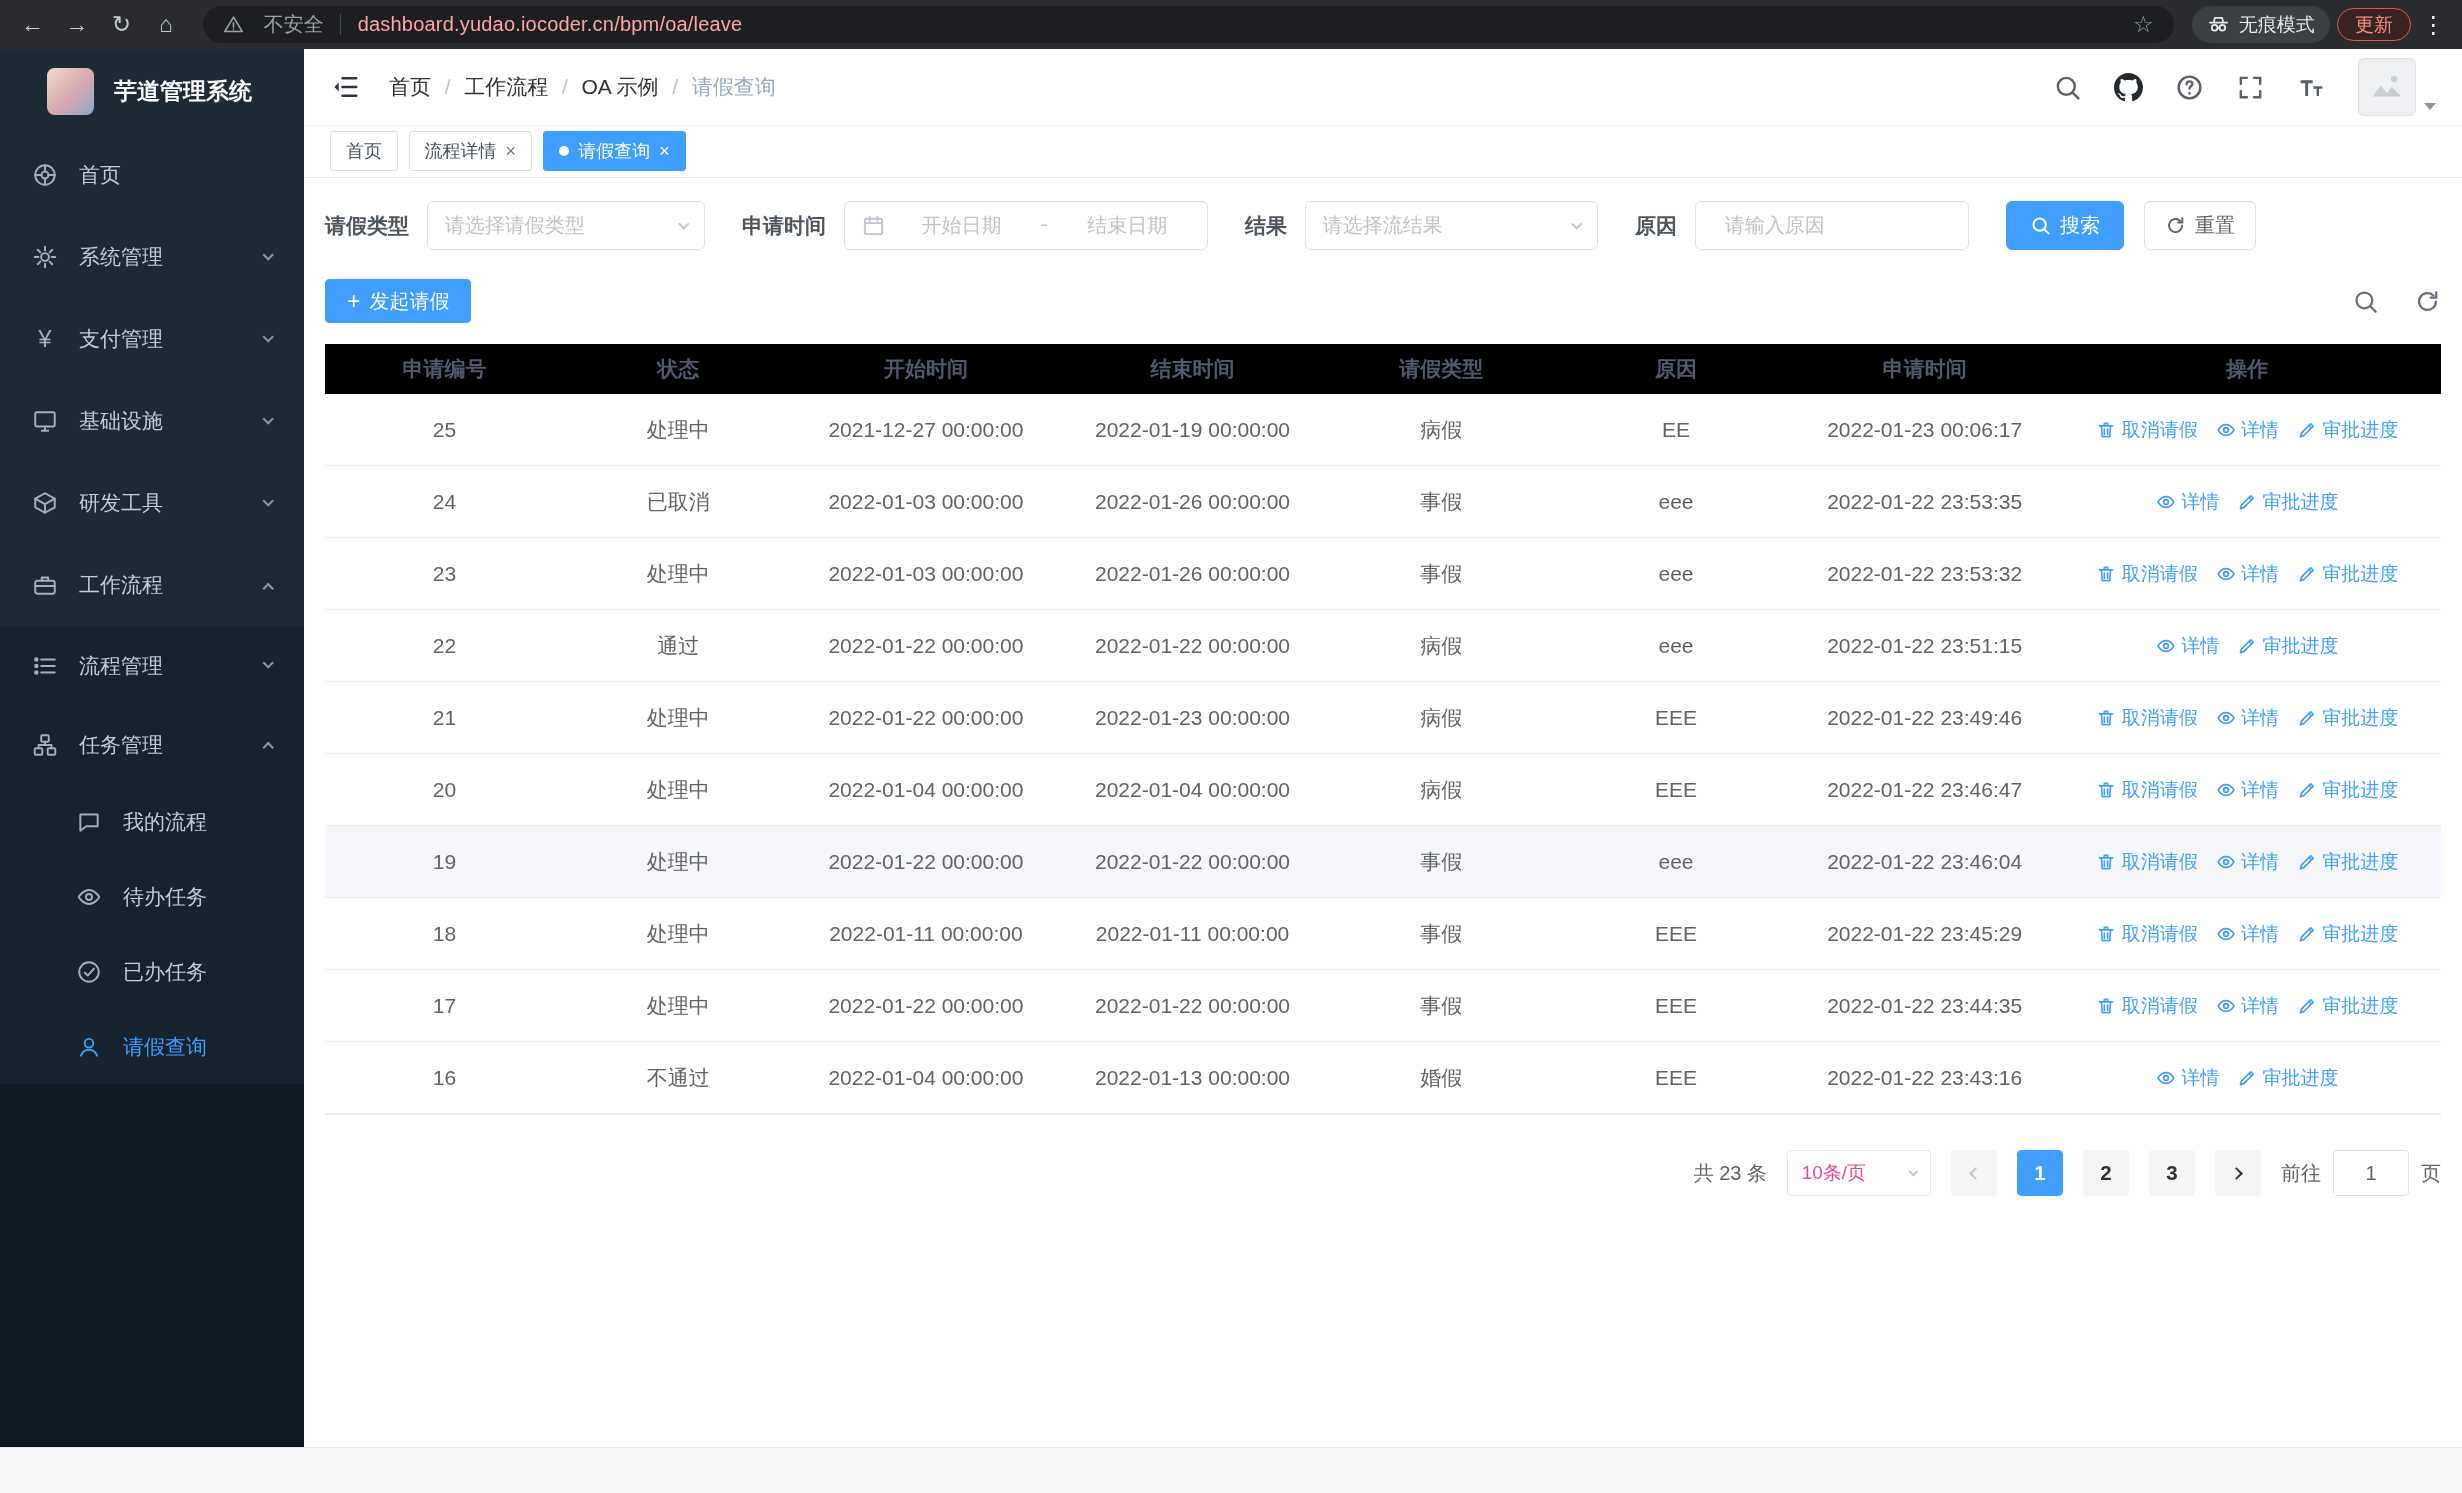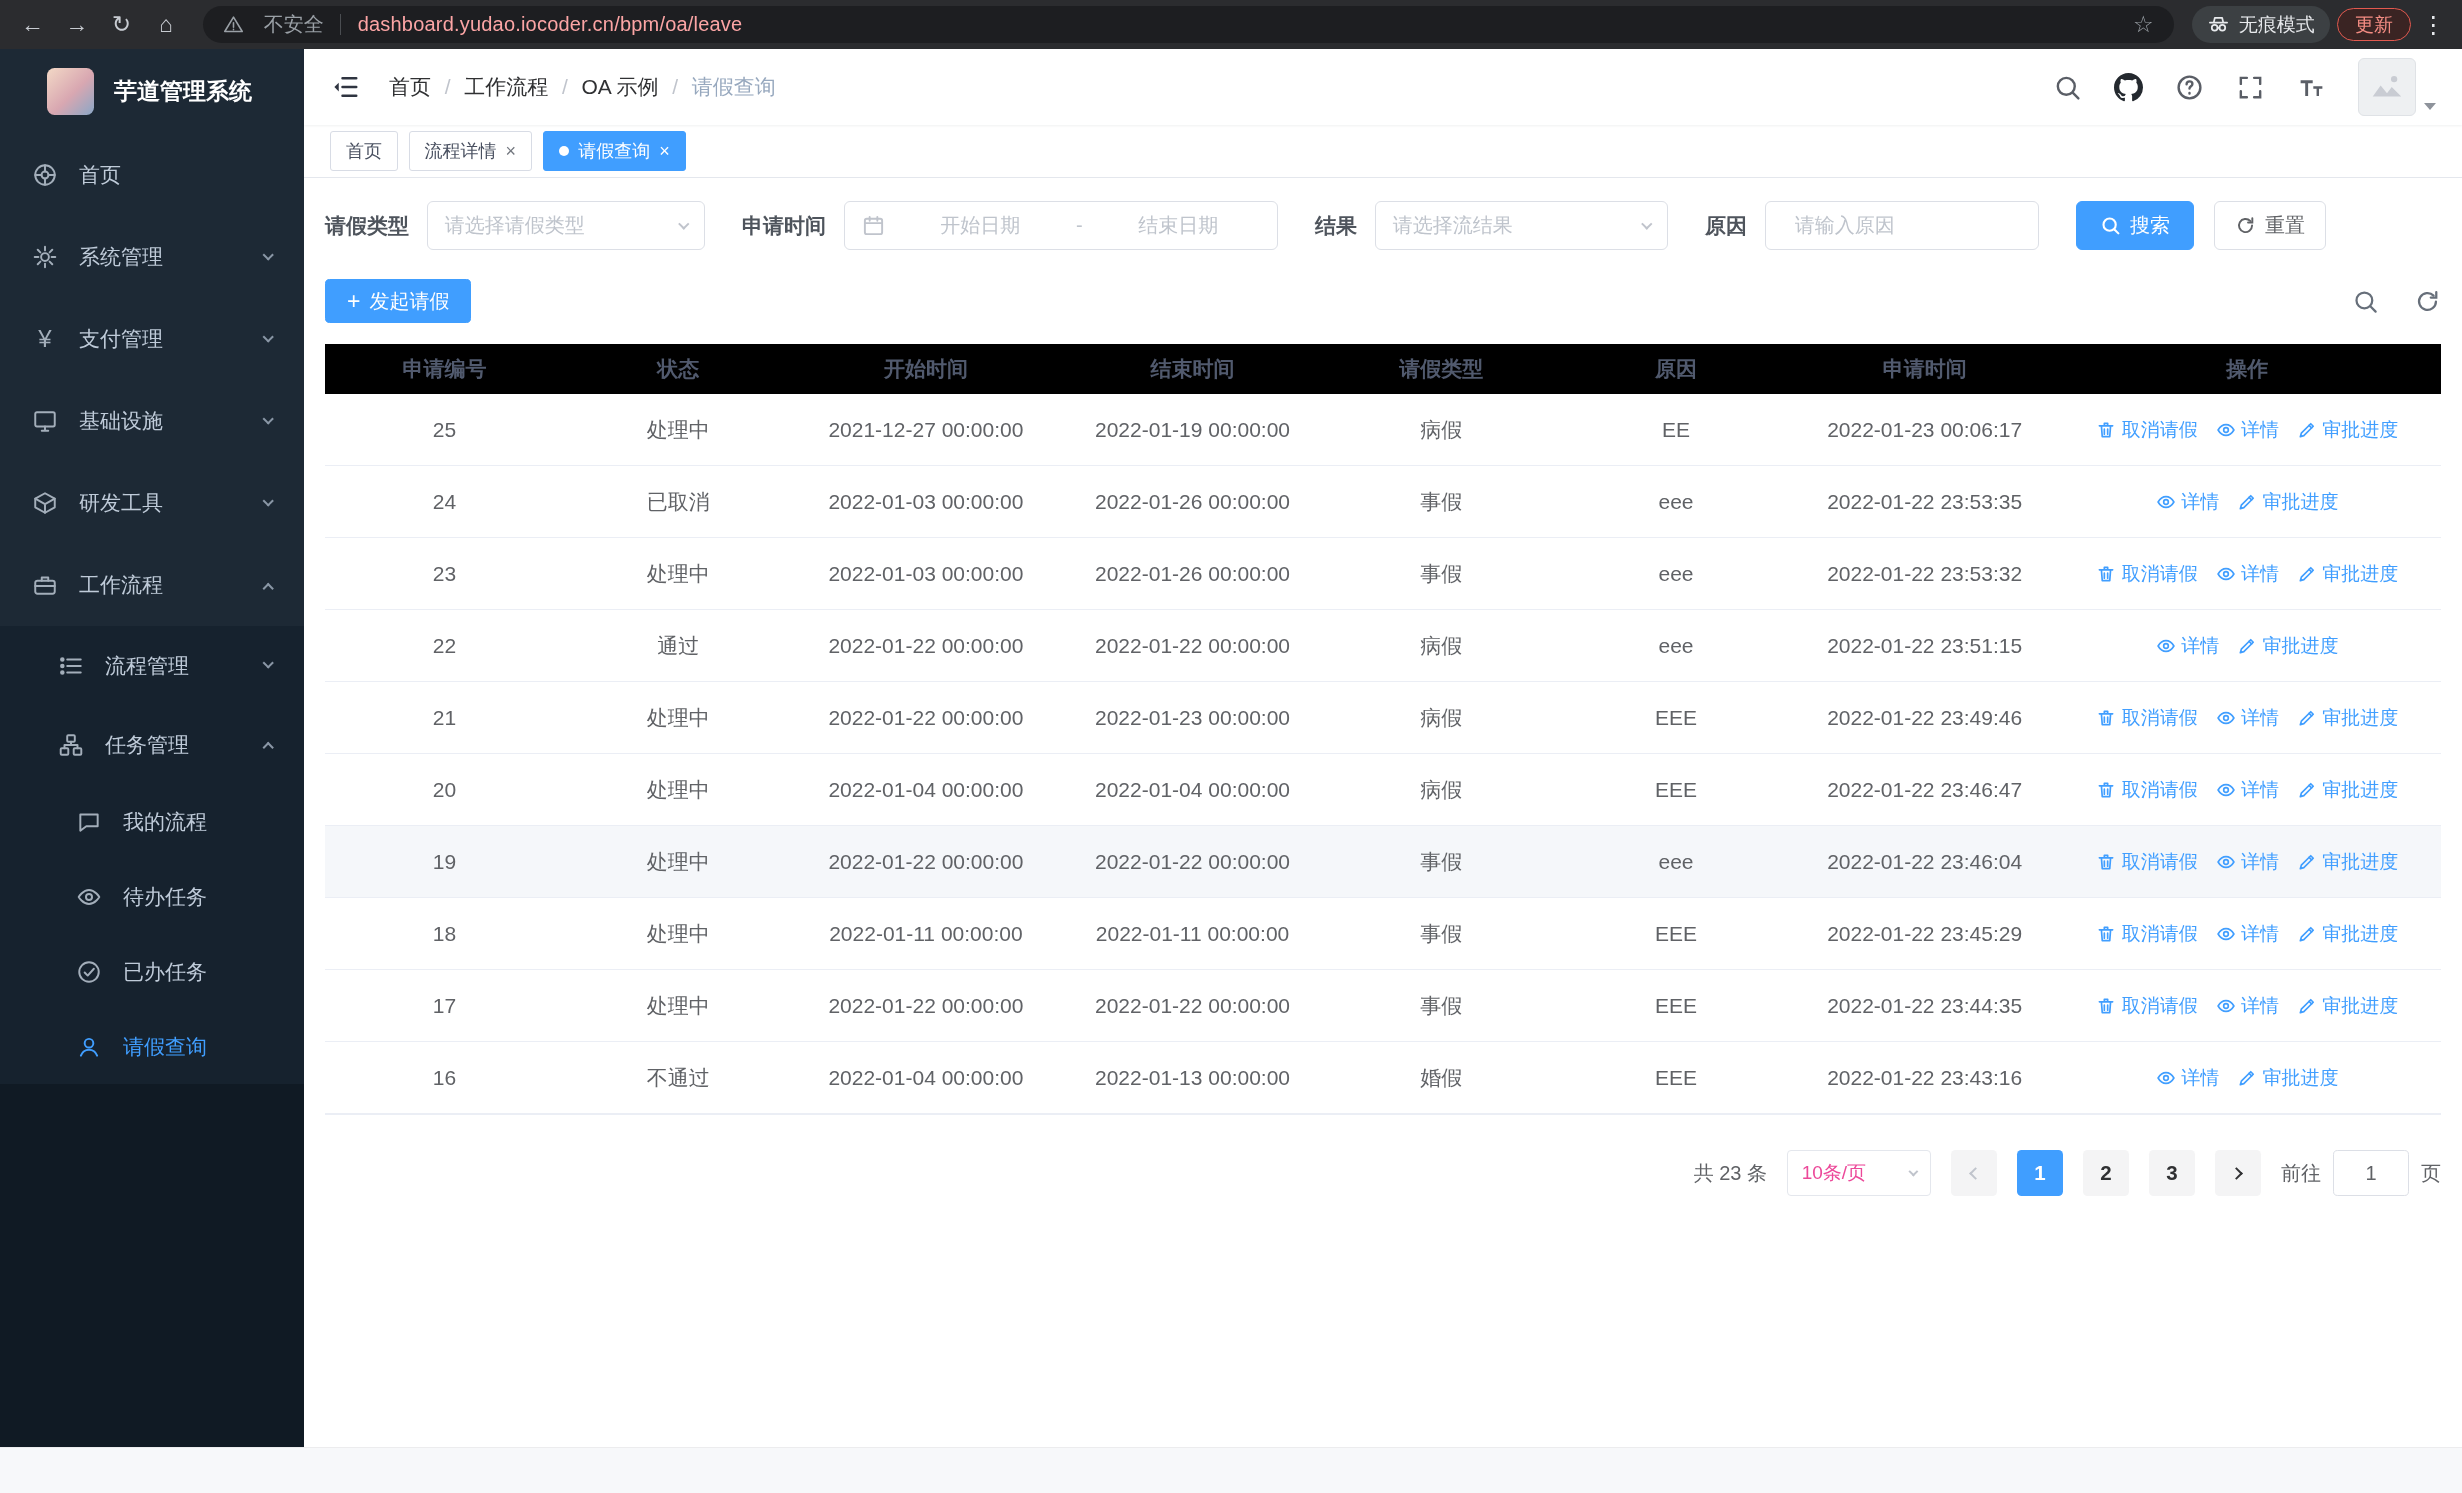--- a/index.html
+++ b/index.html
@@ -29,21 +29,21 @@
   
   .sidebar { width:304px; flex:0 0 304px; background:#1d2935; color:#bfcbd9; display:flex; flex-direction:column; }
   .logo { height:85px; display:flex; align-items:center; padding-left:47px; gap:20px; }
   .logo-img { width:47px; height:47px; border-radius:7.6px; background:linear-gradient(135deg,#f3d9c6,#d8a7b1 55%,#8aa7c7); flex:0 0 auto; }
   .logo-title { font-size:23px; font-weight:700; color:#ffffff; white-space:nowrap; }
   .menu-item { height:82px; display:flex; align-items:center; padding:0 32px 0 32px; gap:21px; font-size:21px; cursor:pointer; white-space:nowrap; }
   .menu-item .ico { color:#a3aeba; flex:0 0 auto; }
   .chev { display:inline-block; width:8.4px; height:8.4px; border-right:2.3px solid #8a97a6; border-bottom:2.3px solid #8a97a6; transform:rotate(45deg); margin-left:auto; margin-top:-4.6px; }
   .chev.up { transform:rotate(-135deg); margin-top:6px; }
   .submenu { background:#16222e; }
-  .sub-item { height:79px; padding-left:58px; }
+  .sub-item { height:79px; padding-left:32px; }
   .leaf-item { height:75px; padding-left:76px; font-size:21px; }
   .leaf-item.active { color:#409eff; }
   .leaf-item.active .ico { color:#409eff; }
   .yen-glyph { font-size:24px; width:26px; text-align:center; color:#a3aeba; }
   .sidebar-fill { flex:1; background:#101a24; }
 
   
   .main { flex:1; display:flex; flex-direction:column; background:#fff; min-width:0; }
   .navbar { height:76px; display:flex; align-items:center; padding:0 26px; box-shadow:0 0.8px 3px rgba(0,21,41,.08); position:relative; z-index:2; background:#fff; }
   .fold { width:30px; height:30px; color:#2f3440; }
@@ -67,21 +67,21 @@
 
   
   .filter-row { display:flex; align-items:center; }
   .f-group { display:flex; align-items:center; margin-right:37px; }
   .f-label { font-size:21px; font-weight:600; color:#4e545c; margin-right:18px; white-space:nowrap; }
   .control { height:49px; border:1.5px solid #dcdfe6; border-radius:6px; background:#fff; display:flex; align-items:center; padding:0 16.7px; font-size:20px; color:#bfc4cc; }
   .sel { justify-content:space-between; }
   .sel .chev { border-color:#c0c4cc; width:7.6px; height:7.6px; margin:0 0 3px 12px; }
   .w-select { width:278px; }
   .w-select2 { width:293px; }
-  .w-date { width:434px; gap:13.7px; }
+  .w-date { width:364px; gap:13.7px;font-family:Liberation Mono, monospace; }
   .w-date .ph { flex:1; text-align:center; }
   .cal-ico { width:23px; height:23px; color:#c0c4cc; flex:0 0 auto; }
   .w-input { width:274px; padding:12px; }
   .w-input input { width:100%; height:100%; border:none; outline:none; font-size:20px; padding:0 16.7px; color:#606266; background:transparent; font-family:inherit; }
   .w-input input::placeholder { color:#bfc4cc; }
   .btn { height:49px; border-radius:6px; display:flex; align-items:center; justify-content:center; gap:9px; font-size:20px; cursor:pointer; white-space:nowrap; }
   .btn-primary { background:#409eff; border:1.5px solid #409eff; color:#fff; padding:0 23px; }
   .btn-plain { background:#fff; border:1.5px solid #dcdfe6; color:#606266; padding:0 20px; }
   .btn-ico { width:21px; height:21px; }
 

